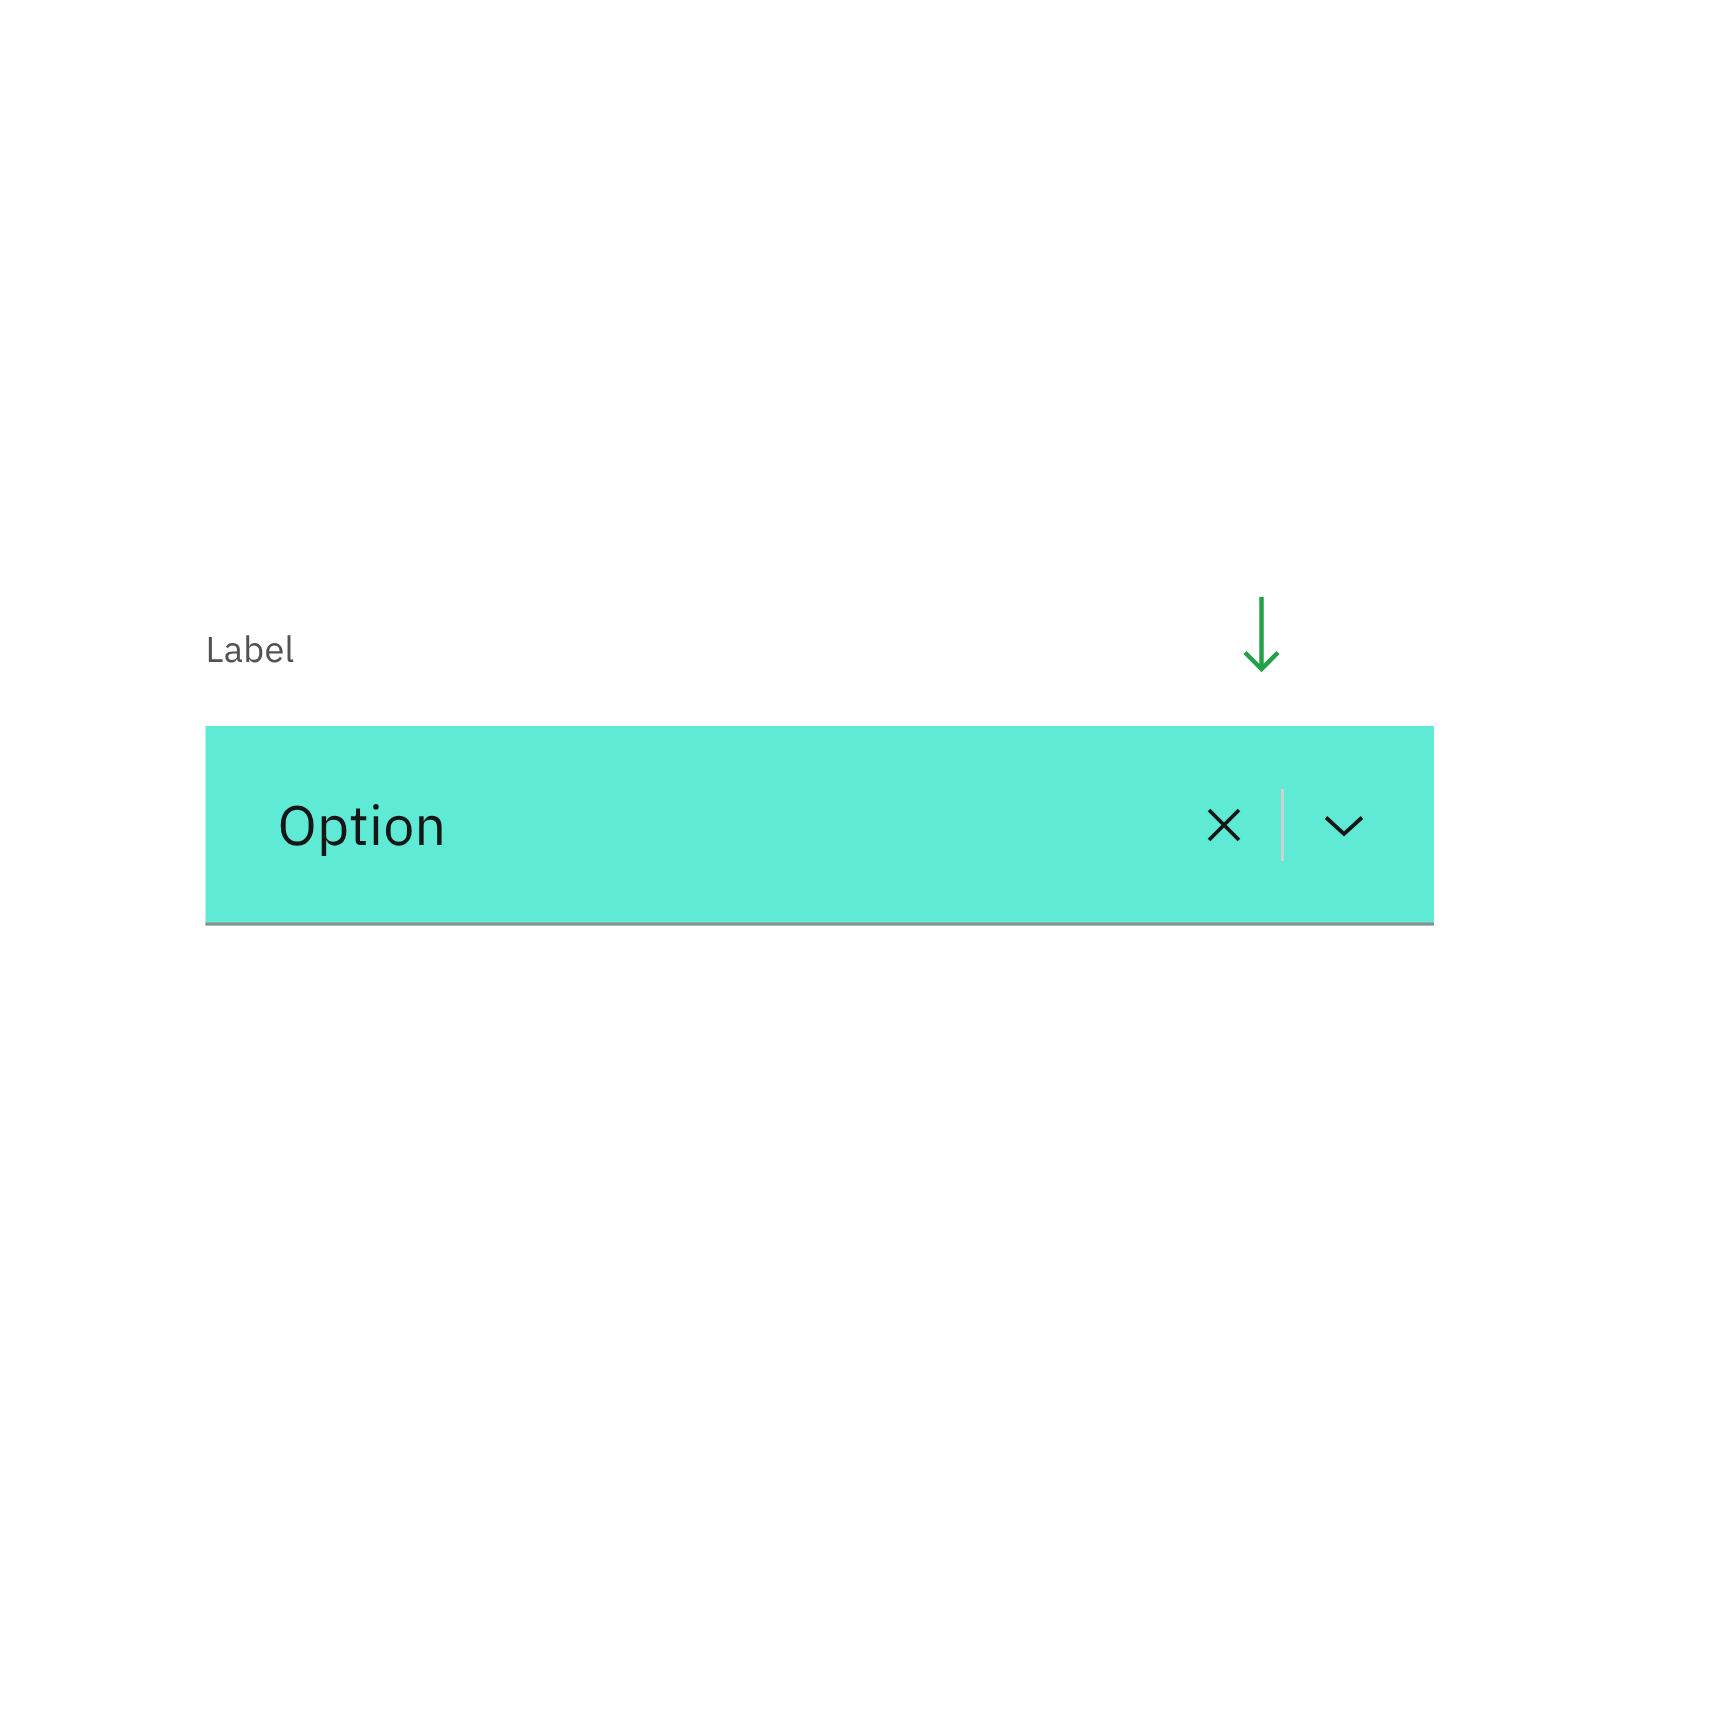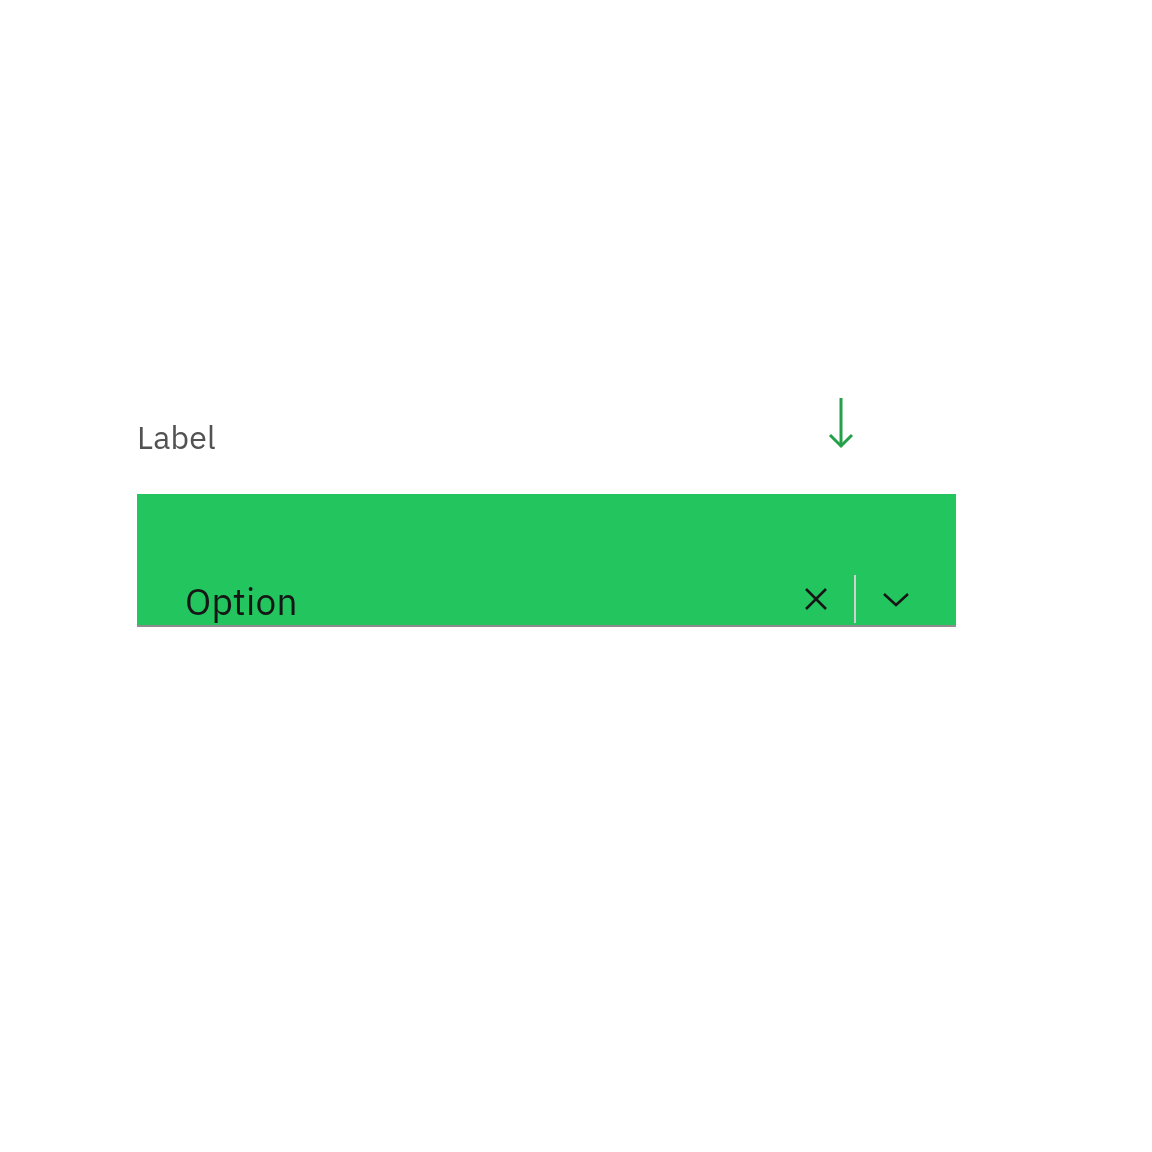--- a/index.html
+++ b/index.html
@@ -14,33 +14,33 @@
       font-family: "IBM Plex Sans", -apple-system, BlinkMacSystemFont, "Segoe UI", Helvetica, Arial, sans-serif;
       position: relative;
     }
     .dropdown-container {
       position: absolute;
       left: 137px;
       top: 416px;
       width: 819px;
     }
     .label {
-      font-size: 32px;
+      font-size: 24px;
       color: #525252;
       margin-bottom: 36px;
       font-weight: 400;
       letter-spacing: 0.2px;
     }
     .dropdown-field {
       width: 100%;
       height: 133px;
-      background: #22c55e;
+      background: #5eead4;
       border-bottom: 2px solid #8d8d8d;
       display: flex;
-      align-items: flex-end;
+      align-items: center;
       padding-left: 48px;
       padding-right: 32px;
       position: relative;
     }
     .dropdown-value {
       font-size: 37px;
       color: #161616;
       flex: 1;
       font-weight: 400;
       letter-spacing: 0.2px;

